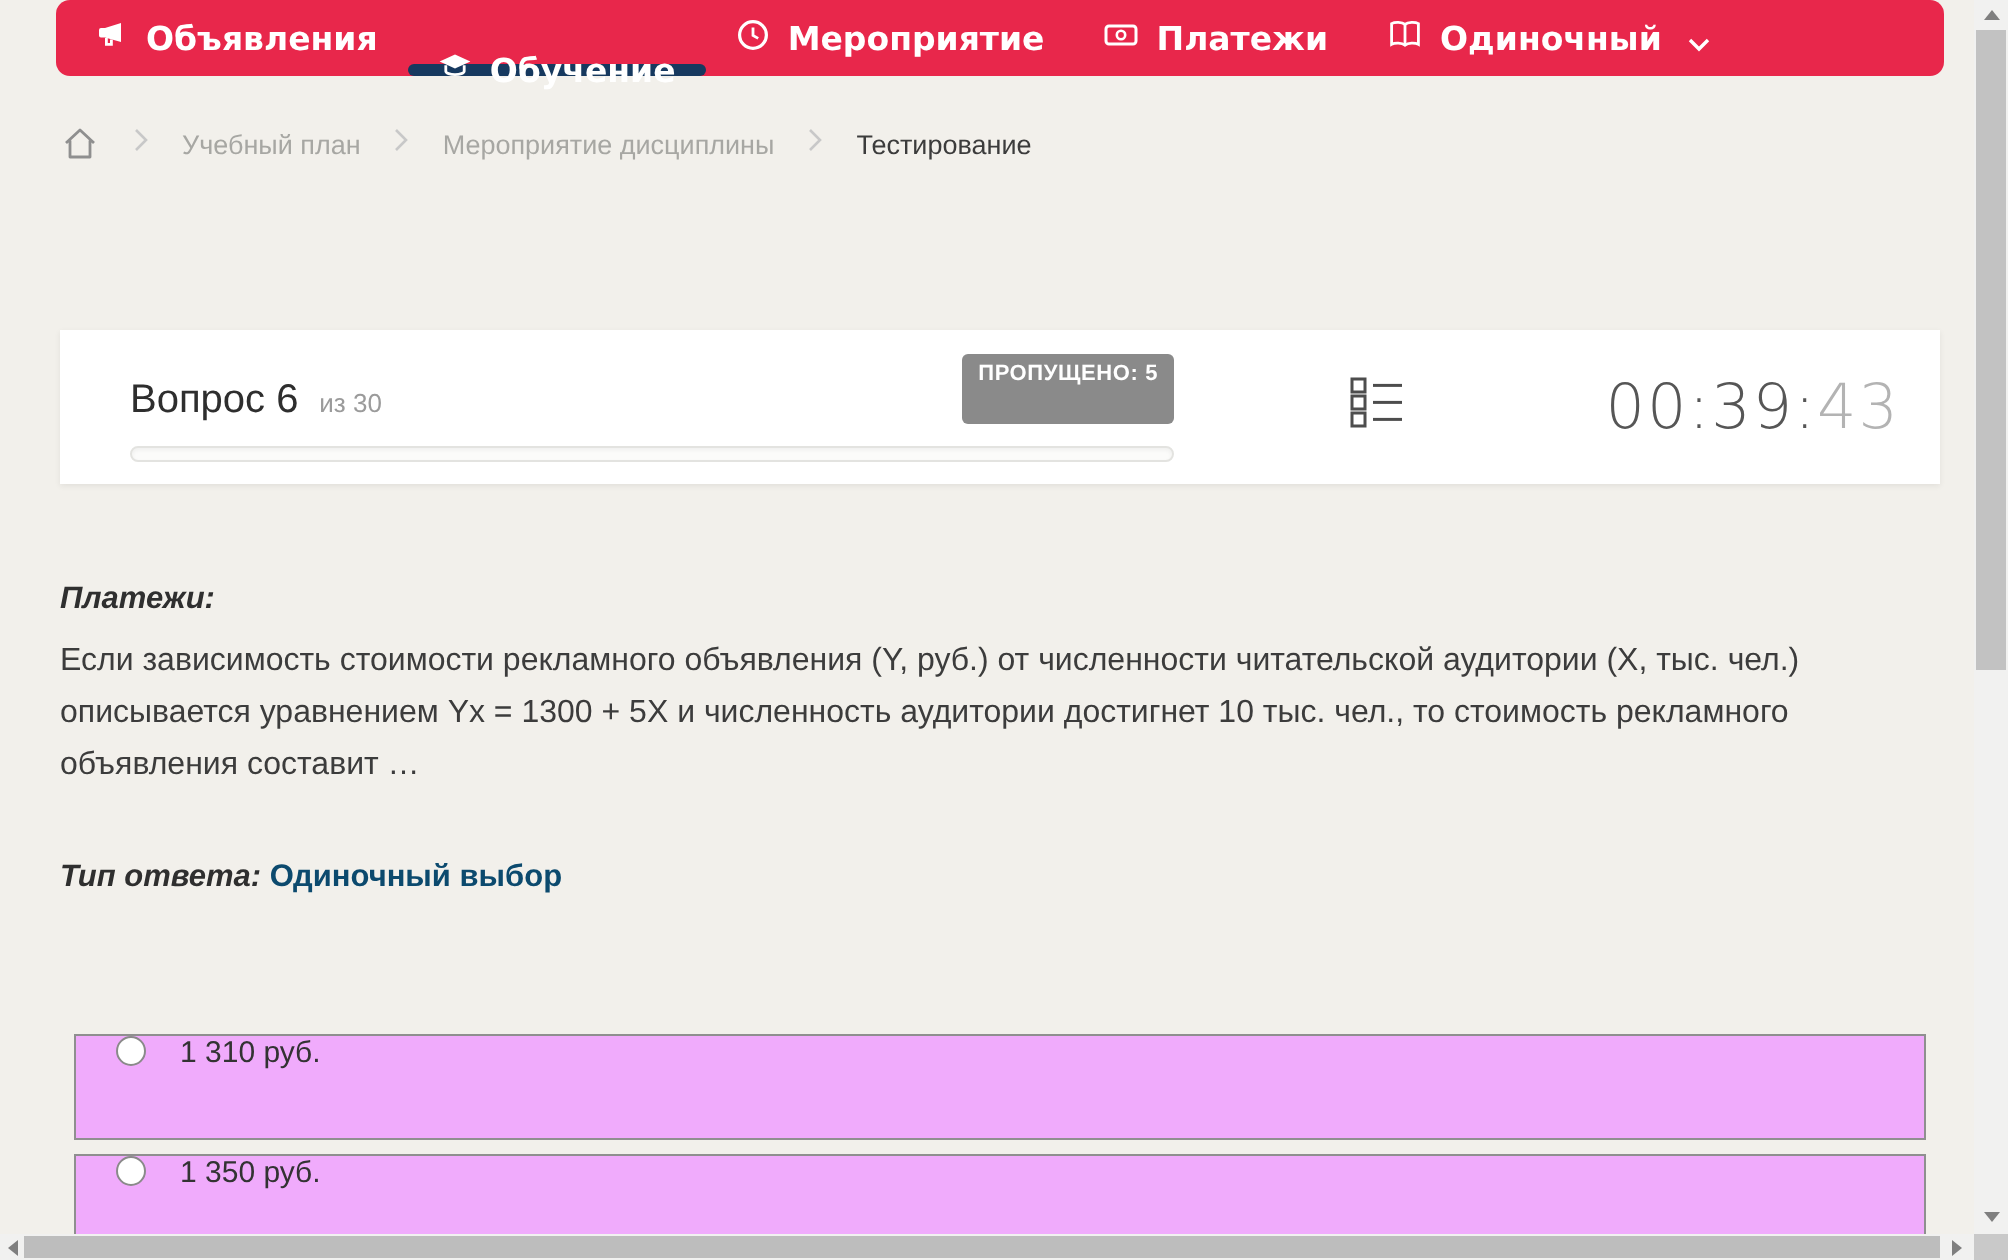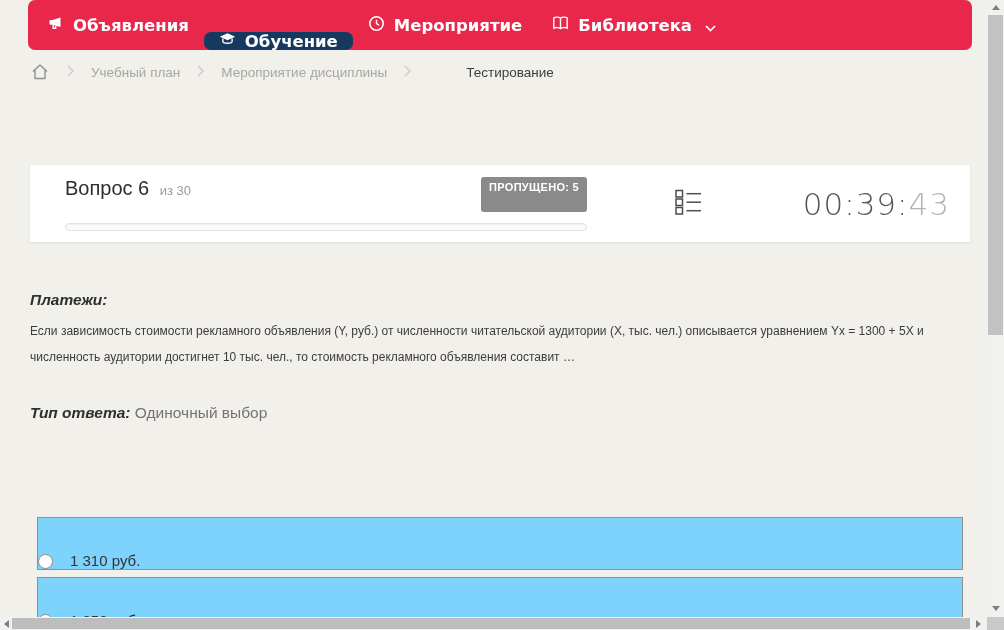--- a/index.html
+++ b/index.html
@@ -1,71 +1,71 @@
 <!DOCTYPE html>
 <html><head>
 <meta charset="utf-8">
 <style>
   * { margin:0; padding:0; box-sizing:border-box; }
   html,body { width:1004px; height:630px; }
   body { font-family:"Liberation Sans", sans-serif; background:#f2f0eb; overflow:hidden; }
   .viewport { position:relative; width:1004px; height:630px; background:#f2f0eb; overflow:hidden; }
 
   
-  .topnav { position:absolute; left:28px; top:0; width:944px; height:50px;
+  .topnav { position:absolute; left:28px; top:0; width:944px; height:38px;
     background:#e8274b; border-radius:7px; display:flex; align-items:stretch;
     padding:0 4px; }
   .nav-item { display:flex; align-items:center; gap:9px; padding:0 15px;
     color:#fff; font-family:"DejaVu Sans", sans-serif; font-weight:bold; font-size:16.5px;
     cursor:pointer; white-space:nowrap; border-radius:7px; }
   .nav-item.active { background:#16395f;margin-top:32px; }
   .nav-item svg { flex:0 0 auto; }
   .nav-chevron { margin-left:4px; margin-top:2px; }
 
   
   .breadcrumb { position:absolute; left:30px; top:59px; height:26px;
     display:flex; align-items:center; gap:17px; }
   .crumb { font-size:13.5px; color:#a7a7a3; cursor:pointer; }
-  .crumb.current { color:#3c3c3c; cursor:default;margin-left:38px; }
+  .crumb.current { color:#3c3c3c; cursor:default; }
   .home-link { display:flex; align-items:center; cursor:pointer; }
 
   
   .page-title { position:absolute; top:112px; left:0; width:100%; text-align:center;
     font-family:"DejaVu Sans", sans-serif; font-weight:bold; font-size:27px; color:#e8274b; }
 
   
   .quiz-card { position:absolute; left:30px; top:165px; width:940px; height:77px;
     background:#ffffff; box-shadow:0 1px 3px rgba(0,0,0,0.07);
     display:flex; align-items:center; padding:0 20px 0 35px; }
   .q-left { width:522px; }
-  .q-row { display:flex; align-items:flex-start; justify-content:space-between; margin-bottom:11px; }
+  .q-row { display:flex; align-items:flex-end; justify-content:space-between; margin-bottom:11px; }
   .q-num { font-size:20px; color:#2e2e2e; }
   .q-of { font-size:13px; color:#9b9b9b; margin-left:6px; }
   .badge { background:#8a8a8a; color:#fff; font-size:11px; font-weight:bold;
     padding:4px 8px 19px; border-radius:3px; letter-spacing:0.3px; }
   .q-progress { height:8px; border:1px solid #e3e3e0; border-radius:5px; background:#fbfbfa;
     box-shadow:inset 0 1px 2px rgba(0,0,0,0.05); overflow:hidden; }
   .q-progress-fill { height:100%; background:#e8274b; width:0%; border-radius:5px; }
   .q-list-btn { margin-left:88px; cursor:pointer; display:flex; align-items:center; }
   .q-timer { margin-left:auto; font-family:"DejaVu Sans", sans-serif; font-weight:200;
     font-size:31px; color:#565656; letter-spacing:1px; }
   .q-timer .sec { color:#b3b3b3; }
 
   
   .question-block { position:absolute; left:30px; top:291px; width:906px; }
   .q-label { font-size:15.5px; font-weight:bold; font-style:italic; color:#2f2f2f; margin-bottom:9px; }
-  .q-text { font-size:12px; color:#3c3c3c; line-height:26px; }
+  .q-text { font-size:16px; color:#3c3c3c; line-height:26px; }
   .q-type { margin-top:34px; font-size:15.5px; color:#2f2f2f; }
   .q-type b { font-style:italic; }
-  .q-type span { font-weight:normal; color:#737373; }
+  .q-type span { font-weight:bold; color:#0c4a6e; }
 
   
   .options { position:absolute; left:37px; top:517px; width:926px; }
-  .option { height:53px; background:#7dd3fc; border:1px solid #8f8f8f; display:flex;
-    align-items:flex-end; margin-bottom:7px; cursor:pointer; }
+  .option { height:53px; background:#f0abfc; border:1px solid #8f8f8f; display:flex;
+    align-items:flex-start; margin-bottom:7px; padding-left:20px; cursor:pointer; }
   .radio { width:15px; height:15px; border:1.5px solid #8a8a8a; border-radius:50%;
     background:#fff; margin-right:17px; flex:0 0 auto; }
   .opt-label { font-size:15px; color:#333; }
 
   
   .sb-v { position:absolute; right:0; top:0; width:17px; height:617px; background:#f1f1f0; }
   .sb-v-thumb { position:absolute; left:1px; right:1px; top:15px; height:320px; background:#c2c2c2; }
   .sb-btn { position:absolute; display:flex; align-items:center; justify-content:center; }
   .sb-v-up { left:0; top:0; width:17px; height:14px; }
   .sb-v-down { left:0; top:600px; width:17px; height:16px; }
@@ -108,25 +108,34 @@
         <svg width="17" height="17" viewBox="0 0 17 17">
             <circle cx="8.5" cy="8.5" r="6.7" stroke="#fff" stroke-width="1.6" fill="none"></circle>
             <path d="M8.5 4.8v3.9l2.6 1.5" stroke="#fff" stroke-width="1.4" fill="none"></path>
           </svg>
       </span>
       <span>Мероприятие</span>
     </div>
     <div class="nav-item">
       <span>
         <svg width="17" height="17" viewBox="0 0 17 17">
+            <rect x="1" y="4" width="15" height="9" rx="1.5" stroke="#fff" stroke-width="1.5" fill="none"></rect>
+            <circle cx="8.5" cy="8.5" r="2.1" stroke="#fff" stroke-width="1.3" fill="none"></circle>
+          </svg>
+      </span>
+      <span>Платежи</span>
+    </div>
+    <div class="nav-item">
+      <span>
+        <svg width="17" height="17" viewBox="0 0 17 17">
             <path d="M8.5 3.2C7 1.9 3.4 1.9 1.8 2.8v10.4c1.6-.9 5.2-.9 6.7.4 1.5-1.3 5.1-1.3 6.7-.4V2.8C13.6 1.9 10 1.9 8.5 3.2z" stroke="#fff" stroke-width="1.4" fill="none"></path>
             <path d="M8.5 3.2v10.4" stroke="#fff" stroke-width="1.4"></path>
           </svg>
       </span>
-      <span>Библиотека</span>
+      <span>Одиночный</span>
       <span class="nav-chevron">
         <svg width="11" height="7" viewBox="0 0 11 7">
             <path d="M1 1l4.5 4.5L10 1" stroke="#fff" stroke-width="1.7" fill="none"></path>
           </svg>
       </span>
     </div>
   </nav>
 
   <div class="breadcrumb">
     <span class="home-link">

